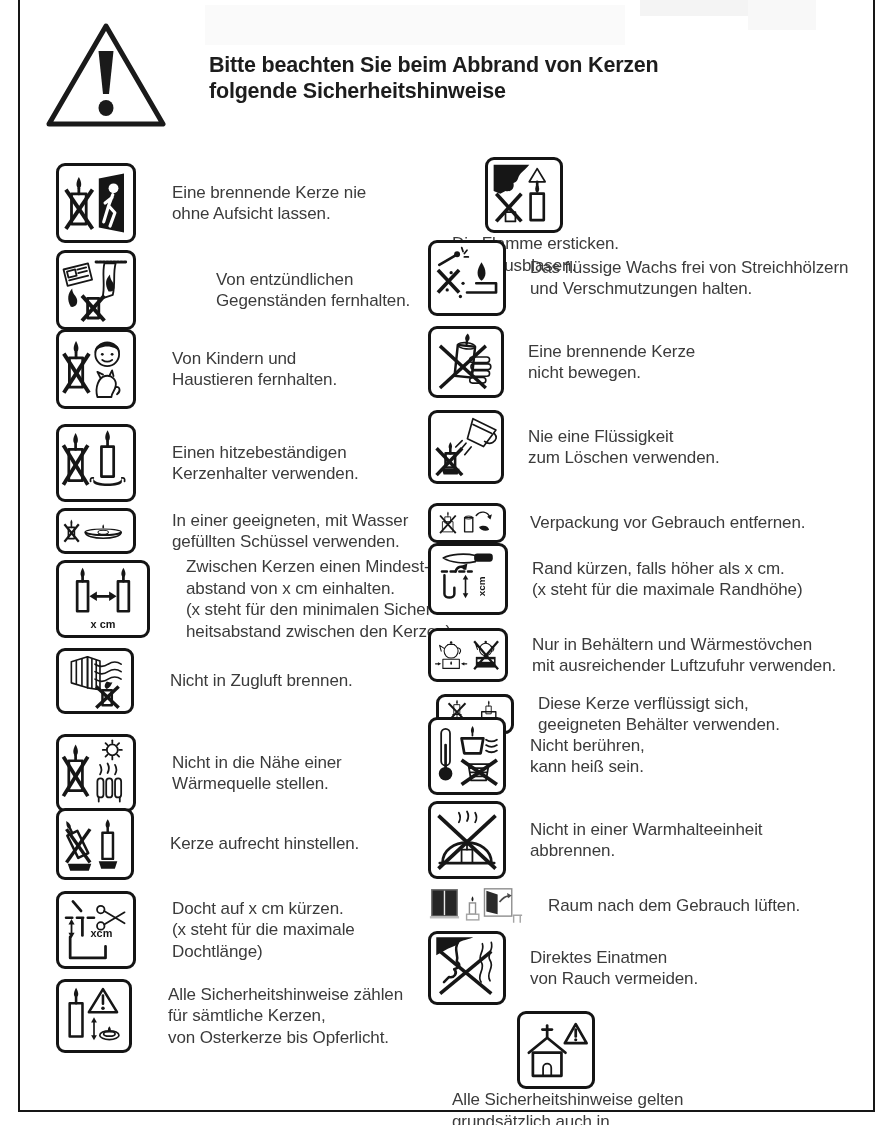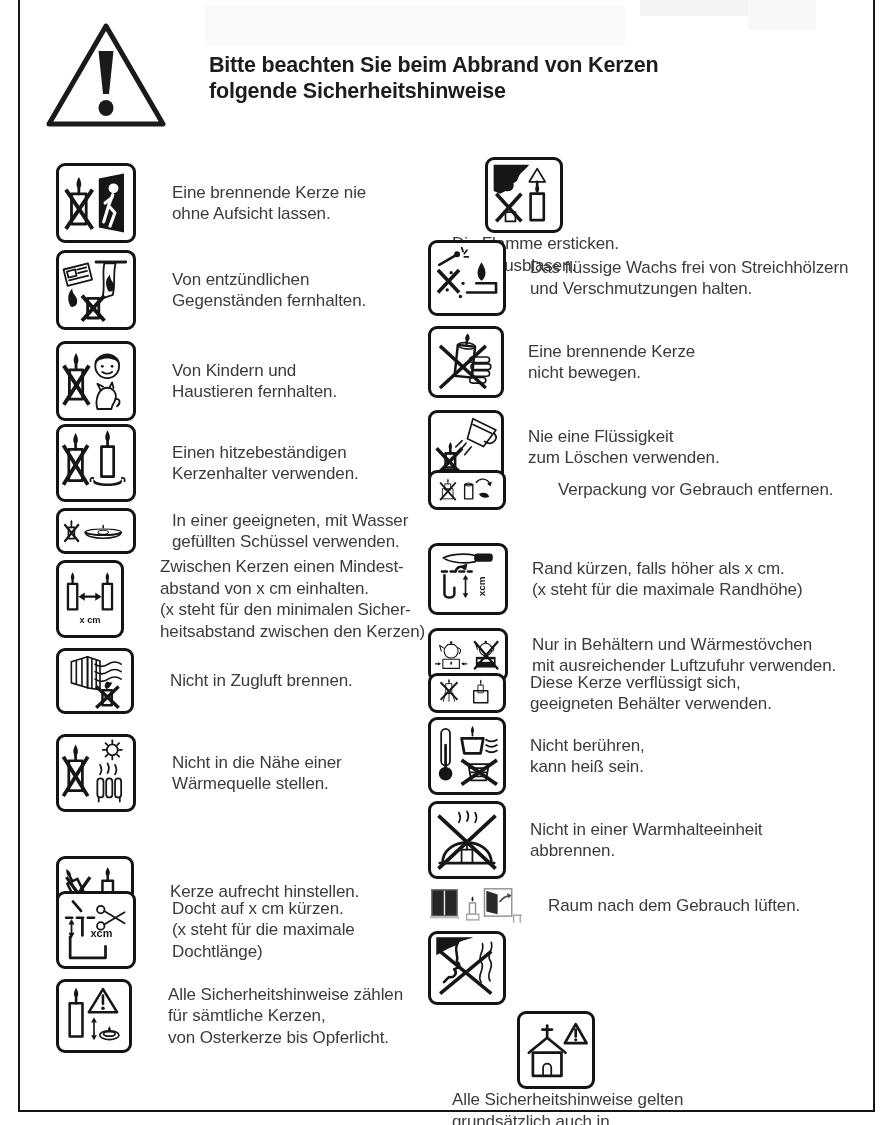--- a/index.html
+++ b/index.html
@@ -58,21 +58,21 @@
       <line class="k" x1="25.5" y1="29" x2="25.5" y2="37"></line>
       <path class="kf" d="M25.5 13 C21 21 21 27 25.5 30 C30 27 30 21 25.5 13 Z"></path>
       <line class="x" x1="7" y1="31" x2="45" y2="87"></line>
       <line class="x" x1="45" y1="31" x2="7" y2="87"></line>
     </svg>
   </div>
   <div class="txt">Eine brennende Kerze nie
 ohne Aufsicht lassen.</div>
 </div>
 
-<div class="row l" style="top:250px;height:80px;">
+<div class="row l" style="top:250px;height:80px;gap:44px;">
   <div class="pic" style="width:80px;height:80px;">
     <svg viewBox="0 0 100 100">
       <g transform="rotate(-14 24 28)">
         <rect class="k thin" x="6" y="16" width="36" height="24" fill="#fff"></rect>
         <rect class="k thin" x="10" y="20" width="12" height="9"></rect>
         <line class="k thin" x1="25" y1="21" x2="38" y2="21"></line>
         <line class="k thin" x1="25" y1="26" x2="38" y2="26"></line>
         <line class="k thin" x1="10" y1="33" x2="38" y2="33"></line>
       </g>
       <line class="k" x1="50" y1="10" x2="94" y2="10" stroke-width="6" stroke-dasharray="2.5 2.5"></line>
@@ -81,21 +81,21 @@
       <path class="kf" d="M68 52 C62 42 64 34 70 28 C70 36 75 38 76 44 C77 50 74 53 68 52 Z"></path>
       <rect class="k" x="38" y="62" width="16" height="28" fill="#fff"></rect>
       <line class="x" x1="30" y1="58" x2="62" y2="94"></line>
       <line class="x" x1="62" y1="58" x2="30" y2="94"></line>
     </svg>
   </div>
   <div class="txt">Von entzündlichen
 Gegenständen fernhalten.</div>
 </div>
 
-<div class="row l" style="top:341px;height:80px;">
+<div class="row l" style="top:329px;height:80px;">
   <div class="pic" style="width:80px;height:80px;">
     <svg viewBox="0 0 100 100">
       <rect class="k" x="12" y="34" width="19" height="42" fill="#fff"></rect>
       <line class="k" x1="21.5" y1="26" x2="21.5" y2="34"></line>
       <path class="kf" d="M21.5 10 C17 18 17 24 21.5 27 C26 24 26 18 21.5 10 Z"></path>
       <line class="x" x1="4" y1="28" x2="40" y2="84"></line>
       <line class="x" x1="40" y1="28" x2="4" y2="84"></line>
       <circle class="k thin" cx="66" cy="29" r="17" fill="#fff"></circle>
       <path class="kf" d="M48 27 C46 7 86 7 84 27 C78 15 54 15 48 27 Z"></path>
       <circle class="kf" cx="59" cy="29" r="2"></circle>
@@ -141,21 +141,21 @@
       <ellipse class="k thin" cx="103" cy="48" rx="13" ry="5" fill="#fff"></ellipse>
       <path class="k" d="M58 48 C58 68 148 68 148 48 C132 57 74 57 58 48 Z" fill="#fff"></path>
       <ellipse class="k thin" cx="103" cy="48" rx="45" ry="8"></ellipse>
     </svg>
   </div>
   <div class="txt">In einer geeigneten, mit Wasser
 gefüllten Schüssel verwenden.</div>
 </div>
 
 <div class="row l" style="top:560px;height:78px;">
-  <div class="pic" style="width:68px;height:78px;">
+  <div class="pic" style="width:94px;height:78px;">
     <svg viewBox="0 0 100 100">
       <rect class="k" x="12" y="24" width="16" height="44" fill="#fff"></rect>
       <line class="k" x1="20" y1="17" x2="20" y2="24"></line>
       <path class="kf" d="M20 4 C16 11 16 16 20 18 C24 16 24 11 20 4 Z"></path>
       <rect class="k" x="72" y="24" width="16" height="44" fill="#fff"></rect>
       <line class="k" x1="80" y1="17" x2="80" y2="24"></line>
       <path class="kf" d="M80 4 C76 11 76 16 80 18 C84 16 84 11 80 4 Z"></path>
       <line class="k" x1="36" y1="46" x2="64" y2="46" stroke-width="5"></line>
       <polygon class="kf" points="30,46 41,39 41,53"></polygon>
       <polygon class="kf" points="70,46 59,39 59,53"></polygon>
@@ -211,21 +211,21 @@
       <rect class="k thin" x="65" y="58" width="9" height="28" rx="4.5" fill="#fff"></rect>
       <rect class="k thin" x="78" y="58" width="9" height="28" rx="4.5" fill="#fff"></rect>
       <line class="k thin" x1="54" y1="86" x2="54" y2="92"></line>
       <line class="k thin" x1="85" y1="86" x2="85" y2="92"></line>
     </svg>
   </div>
   <div class="txt">Nicht in die Nähe einer
 Wärmequelle stellen.</div>
 </div>
 
-<div class="row l" style="top:856px;height:72px;text-align:right;">
+<div class="row l" style="top:808px;height:72px;text-align:right;">
   <div class="pic" style="width:78px;height:72px;">
     <svg viewBox="0 0 100 100">
       <g transform="rotate(-26 24 52)">
         <rect class="k" x="14" y="30" width="18" height="40" fill="#fff"></rect>
         <line class="k" x1="23" y1="22" x2="23" y2="30"></line>
         <path class="kf" d="M23 8 C19 15 19 20 23 23 C27 20 27 15 23 8 Z"></path>
       </g>
       <line class="x" x1="4" y1="26" x2="42" y2="80"></line>
       <line class="x" x1="42" y1="26" x2="4" y2="80"></line>
       <path class="kf" d="M6 82 L44 82 L40 93 L10 93 Z"></path>
@@ -366,21 +366,21 @@
       <path class="kf" d="M25.5 42 C22 48 22 52 25.5 54 C29 52 29 47 25.5 42 Z"></path>
       <path class="kf" d="M12 84 L40 84 L37 93 L15 93 Z"></path>
       <line class="x" x1="4" y1="52" x2="44" y2="94"></line>
       <line class="x" x1="44" y1="52" x2="4" y2="94"></line>
     </svg>
   </div>
   <div class="txt">Nie eine Flüssigkeit
 zum Löschen verwenden.</div>
 </div>
 
-<div class="row r" style="top:470px;height:40px;gap:28px;">
+<div class="row r" style="top:503px;height:40px;">
   <div class="pic" style="width:78px;height:40px;">
     <svg viewBox="0 0 170 88" preserveAspectRatio="xMidYMid meet">
       <rect class="k thin" x="14" y="40" width="30" height="30" fill="#fff"></rect>
       <rect class="k thin" x="21" y="26" width="16" height="18" fill="#fff"></rect>
       <line class="k thin" x1="29" y1="20" x2="29" y2="26"></line>
       <path class="kf" d="M29 10 C26 15 26 19 29 21 C32 19 32 14 29 10 Z"></path>
       <line class="x" x1="6" y1="22" x2="52" y2="74"></line>
       <line class="x" x1="52" y1="22" x2="6" y2="74"></line>
       <rect class="k" x="78" y="28" width="24" height="42" fill="#fff"></rect>
       <ellipse class="k thin" cx="90" cy="28" rx="12" ry="4.5" fill="#fff"></ellipse>
@@ -432,21 +432,21 @@
       <path class="kf" d="M104 52 H152 V78 H104 Z"></path>
       <rect x="108" y="58" width="40" height="6" fill="#fff"></rect>
       <line class="x" x1="100" y1="14" x2="158" y2="82"></line>
       <line class="x" x1="158" y1="14" x2="100" y2="82"></line>
     </svg>
   </div>
   <div class="txt">Nur in Behältern und Wärmestövchen
 mit ausreichender Luftzufuhr verwenden.</div>
 </div>
 
-<div class="row r" style="top:673px;height:40px;">
+<div class="row r" style="top:694px;height:40px;margin-left:8px;">
   <div class="pic" style="width:78px;height:40px;">
     <svg viewBox="0 0 170 85" preserveAspectRatio="xMidYMid meet">
       <rect class="k thin" x="26" y="16" width="16" height="28" fill="#fff"></rect>
       <line class="k thin" x1="34" y1="10" x2="34" y2="16"></line>
       <path class="kf" d="M34 2 C31 7 31 11 34 13 C37 11 37 6 34 2 Z"></path>
       <path class="k thin" d="M22 44 H46 M24 44 L18 66 M44 44 L50 66 M34 44 V66"></path>
       <line class="x" x1="10" y1="12" x2="58" y2="62"></line>
       <line class="x" x1="58" y1="12" x2="10" y2="62"></line>
       <rect class="k" x="104" y="36" width="40" height="34" fill="#fff"></rect>
       <rect class="k thin" x="117" y="20" width="14" height="22" fill="#fff"></rect>
@@ -520,20 +520,22 @@
   <div class="pic" style="width:78px;height:74px;">
     <svg viewBox="0 0 100 100">
       <path class="kf" d="M2 2 H60 C46 8 40 6 34 14 L20 20 L2 30 Z"></path>
       <path class="k" d="M36 10 C28 22 38 30 34 40 C42 46 36 50 30 52 C36 58 30 66 22 64 L14 72" fill="none"></path>
       <path class="k thin" d="M72 72 C64 60 80 52 72 40 C66 30 78 24 74 12"></path>
       <path class="k thin" d="M86 70 C78 58 94 50 86 38 C80 28 92 22 88 10"></path>
       <line class="x" x1="8" y1="24" x2="88" y2="90" stroke-width="6.5"></line>
       <line class="x" x1="88" y1="24" x2="8" y2="90" stroke-width="6.5"></line>
     </svg>
   </div>
+  <div class="txt">Direktes Einatmen
+von Rauch vermeiden.</div>
 </div>
 
 <div class="row r" style="top:1011px;height:78px;flex-direction:column;">
   <div class="pic" style="width:78px;height:78px;">
     <svg viewBox="0 0 100 100">
       <rect class="k" x="16" y="54" width="42" height="34" fill="#fff"></rect>
       <path class="k" d="M10 54 L37 32 L64 54" fill="#fff"></path>
       <line class="k" x1="37" y1="14" x2="37" y2="30"></line>
       <line class="k" x1="30" y1="20" x2="44" y2="20"></line>
       <path class="k thin" d="M31 88 V76 a6 6 0 0 1 12 0 V88"></path>

